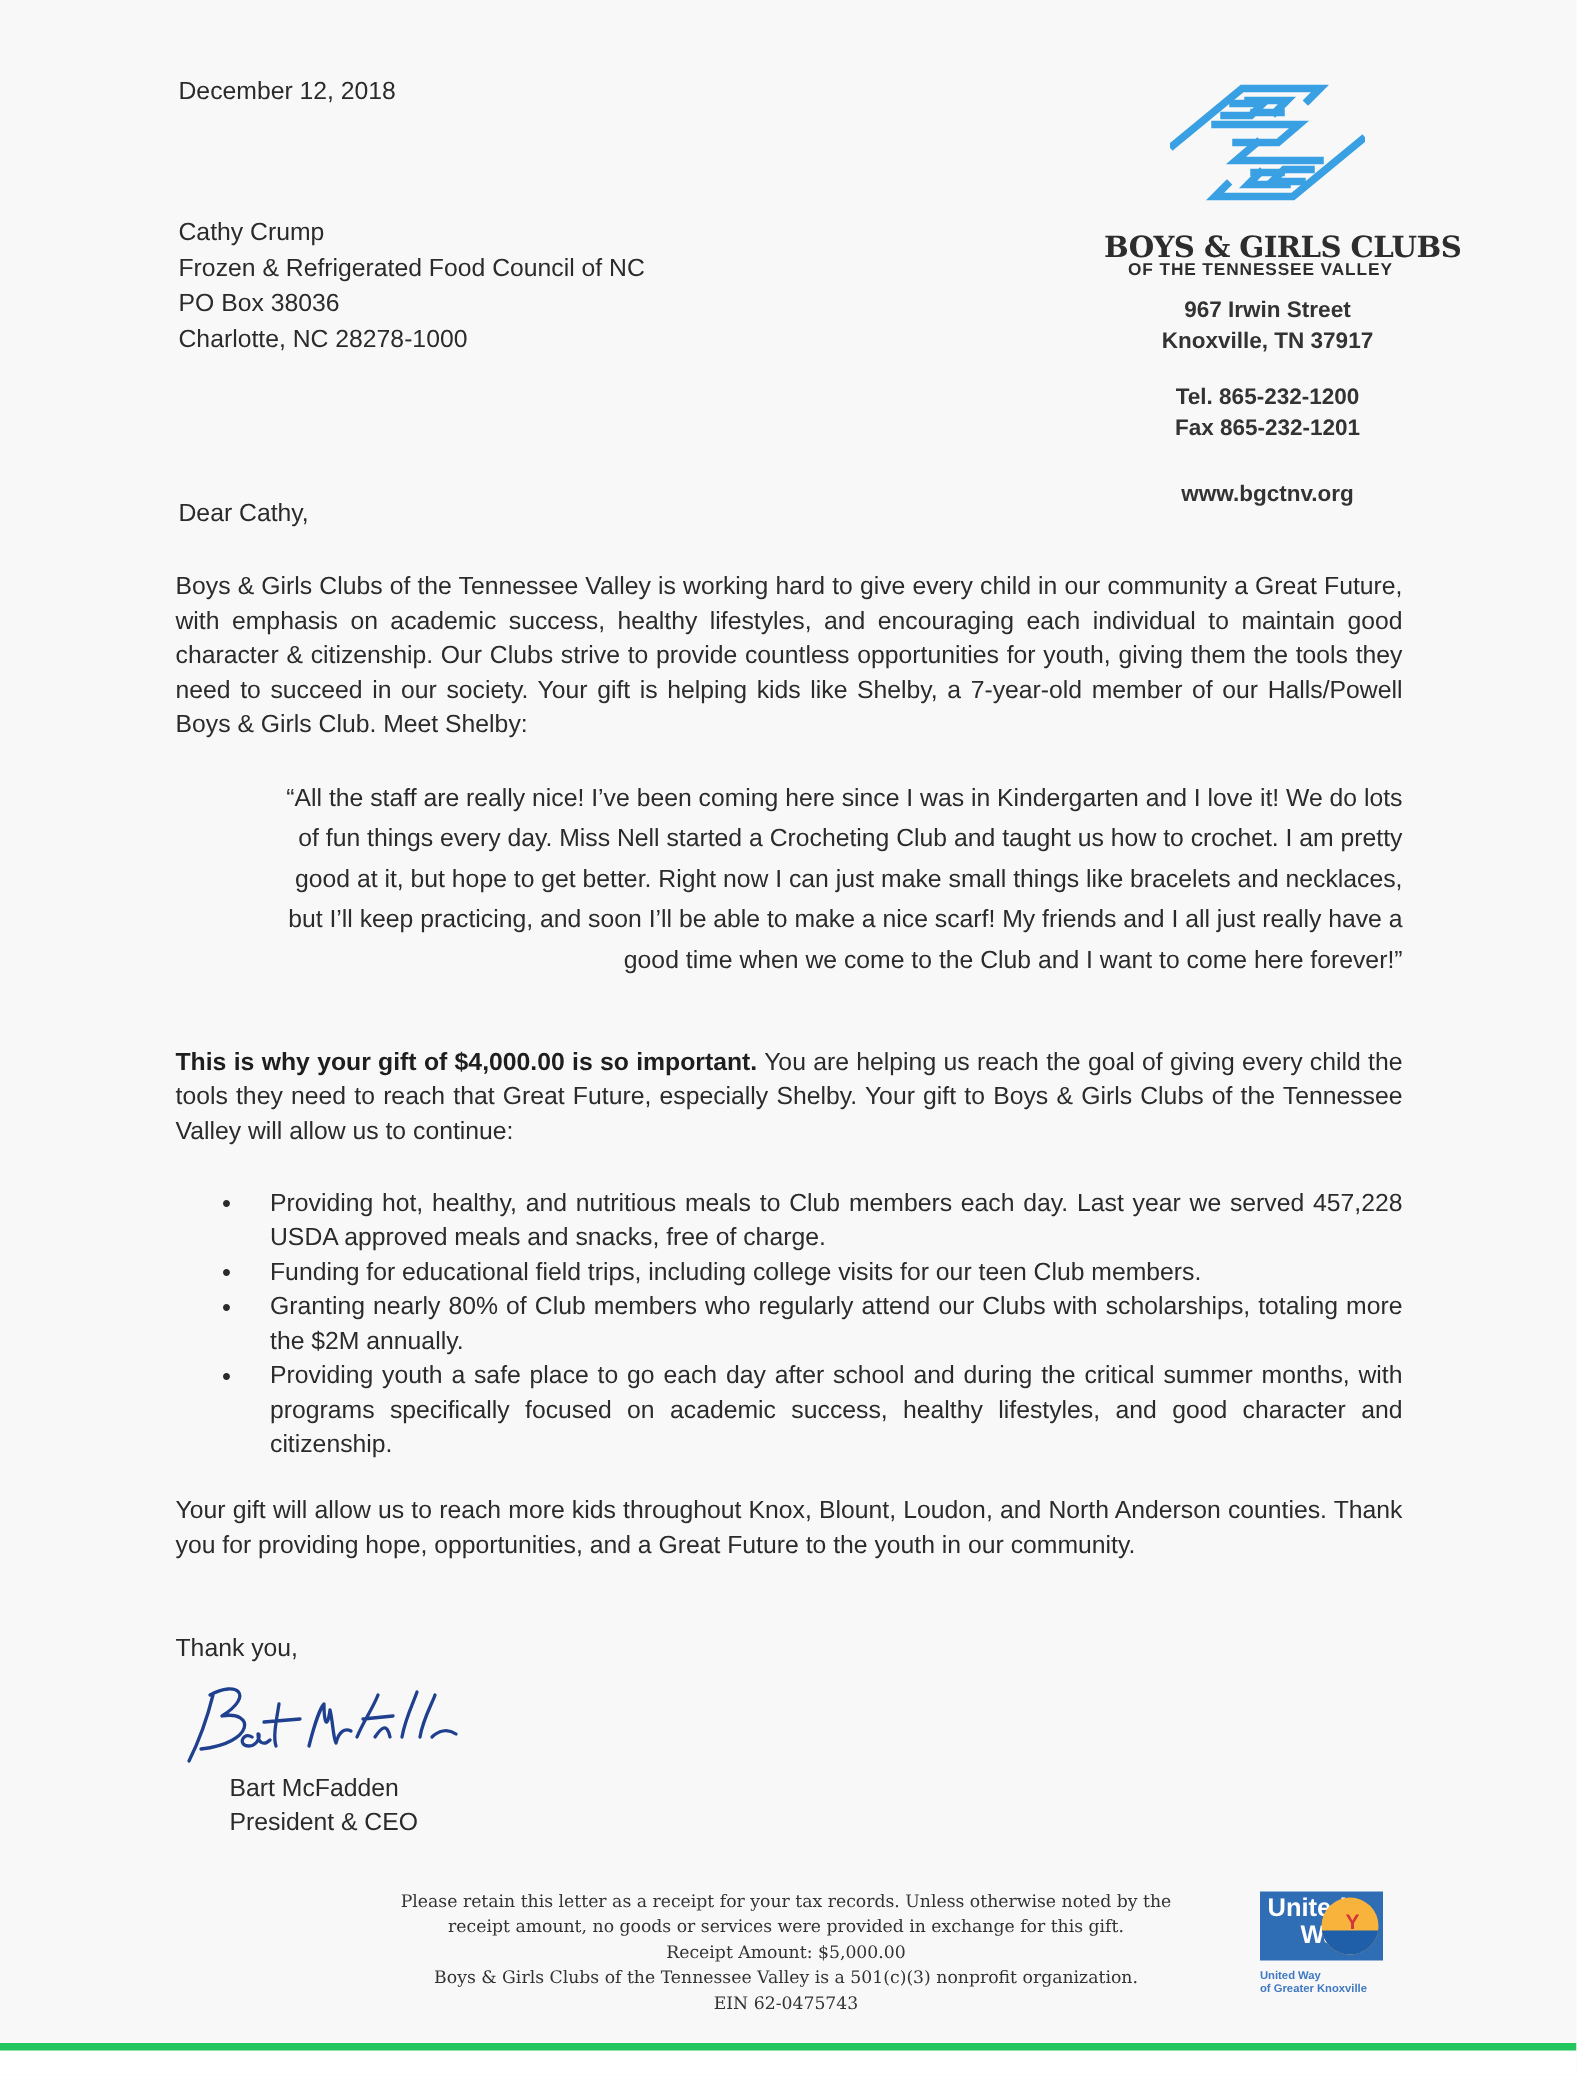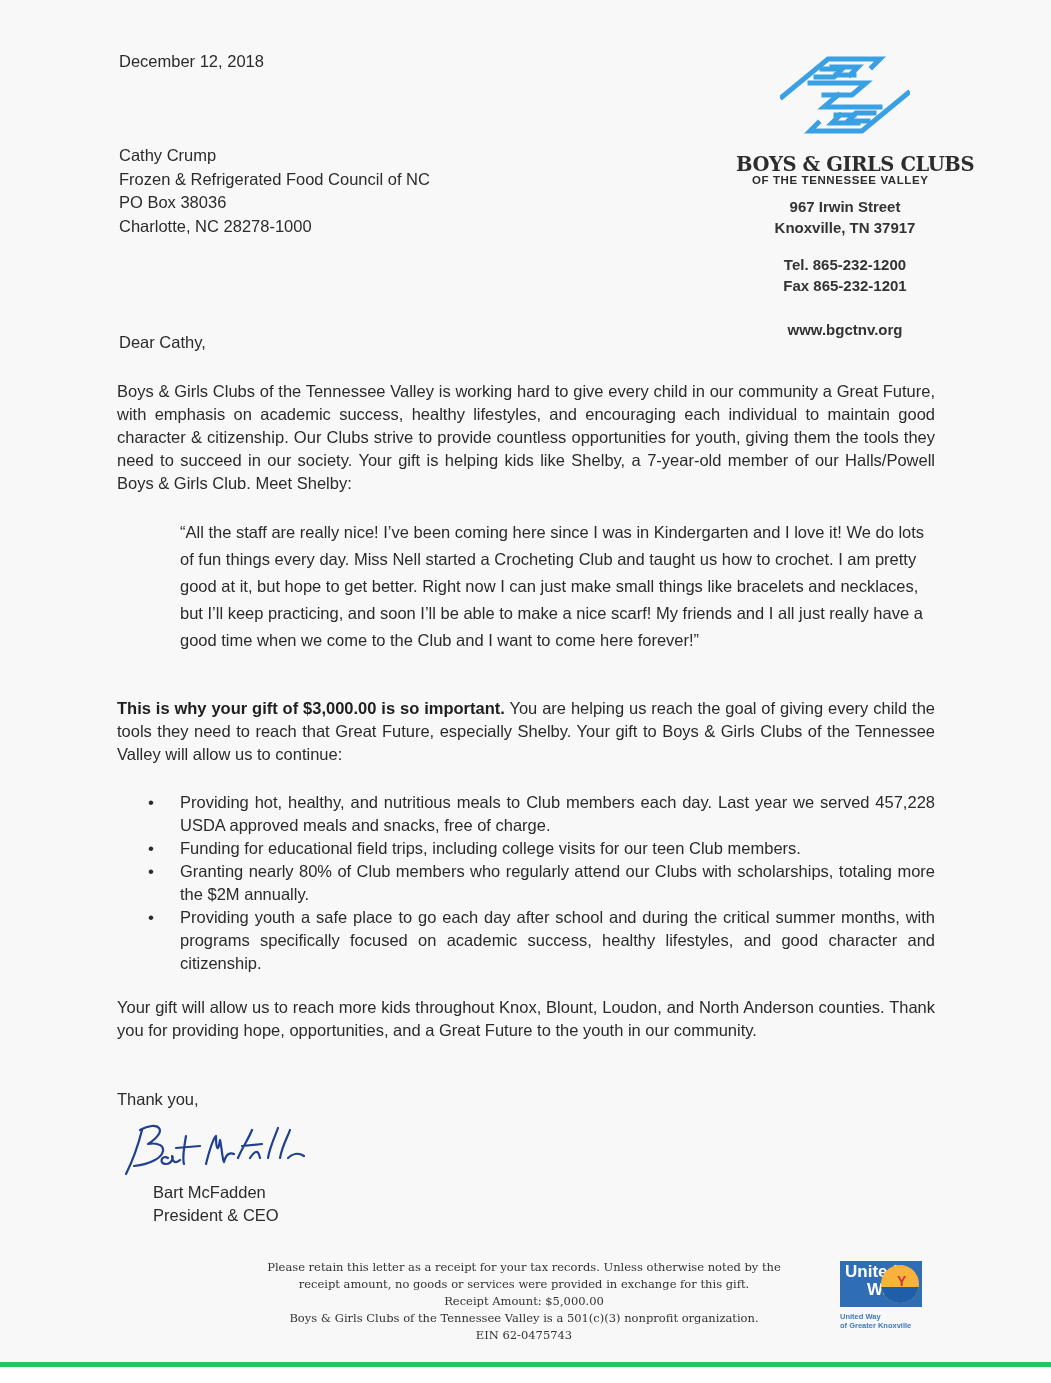--- a/index.html
+++ b/index.html
@@ -27,21 +27,21 @@
   .org-sub {
     font-family: "Liberation Sans", sans-serif; font-weight: bold; font-size: 11.5px;
     letter-spacing: 0.6px; color: #2d2d2d; margin-left: 16px; margin-top: -2px; white-space: nowrap;
   }
   .contact { left: 740px; top: 196px; width: 210px; text-align: center; font-family: "Liberation Sans", sans-serif; font-size: 15px; font-weight: bold; color: #333; line-height: 21px; }
   .contact .gap { height: 16px; }
   .contact .gap2 { height: 23px; }
 
   .para { left: 117px; width: 818px; text-align: justify; }
   .p1 { top: 380px; }
-  .quote { left: 180px; width: 755px; top: 519px; line-height: 27px; }
+  .quote { left: 180px; width: 755px; top: 519px; line-height: 27px; text-align: right; }
   .p2 { top: 697px; }
   .p2 b { font-weight: bold; color: #1e1e1e; }
   ul.bullets { position: absolute; left: 117px; top: 791px; width: 818px; margin: 0; padding: 0; list-style: none; }
   ul.bullets li { position: relative; padding-left: 63px; text-align: justify; }
   ul.bullets li::before { content: "\2022"; position: absolute; left: 31px; top: 0; font-size: 17px; }
   .p3 { top: 996px; }
   .closing { left: 117px; top: 1088px; }
   .signature { left: 118px; top: 1118px; }
   .signer { left: 117px; top: 1181px; margin-left: 36px; }
 
@@ -96,21 +96,21 @@
     <div class="gap2"></div>
     <div>www.bgctnv.org</div>
   </div>
 
   <div class="abs txt salutation">Dear Cathy,</div>
 
   <div class="abs txt para p1">Boys &amp; Girls Clubs of the Tennessee Valley is working hard to give every child in our community a Great Future, with emphasis on academic success, healthy lifestyles, and encouraging each individual to maintain good character &amp; citizenship. Our Clubs strive to provide countless opportunities for youth, giving them the tools they need to succeed in our society. Your gift is helping kids like Shelby, a 7-year-old member of our Halls/Powell Boys &amp; Girls Club. Meet Shelby:</div>
 
   <div class="abs txt quote">“All the staff are really nice! I’ve been coming here since I was in Kindergarten and I love it! We do lots of fun things every day. Miss Nell started a Crocheting Club and taught us how to crochet. I am pretty good at it, but hope to get better. Right now I can just make small things like bracelets and necklaces, but I’ll keep practicing, and soon I’ll be able to make a nice scarf! My friends and I all just really have a good time when we come to the Club and I want to come here forever!”</div>
 
-  <div class="abs txt para p2"><b>This is why your gift of $3,000.00 is so important.</b><span> You are helping us reach the goal of giving every child the tools they need to reach that Great Future, especially Shelby. Your gift to Boys &amp; Girls Clubs of the Tennessee Valley will allow us to continue:</span></div>
+  <div class="abs txt para p2"><b>This is why your gift of $4,000.00 is so important.</b><span> You are helping us reach the goal of giving every child the tools they need to reach that Great Future, especially Shelby. Your gift to Boys &amp; Girls Clubs of the Tennessee Valley will allow us to continue:</span></div>
 
   <ul class="bullets txt">
     <li>Providing hot, healthy, and nutritious meals to Club members each day. Last year we served 457,228 USDA approved meals and snacks, free of charge.</li>
     <li>Funding for educational field trips, including college visits for our teen Club members.</li>
     <li>Granting nearly 80% of Club members who regularly attend our Clubs with scholarships, totaling more the $2M annually.</li>
     <li>Providing youth a safe place to go each day after school and during the critical summer months, with programs specifically focused on academic success, healthy lifestyles, and good character and citizenship.</li>
   </ul>
 
   <div class="abs txt para p3">Your gift will allow us to reach more kids throughout Knox, Blount, Loudon, and North Anderson counties. Thank you for providing hope, opportunities, and a Great Future to the youth in our community.</div>
 

